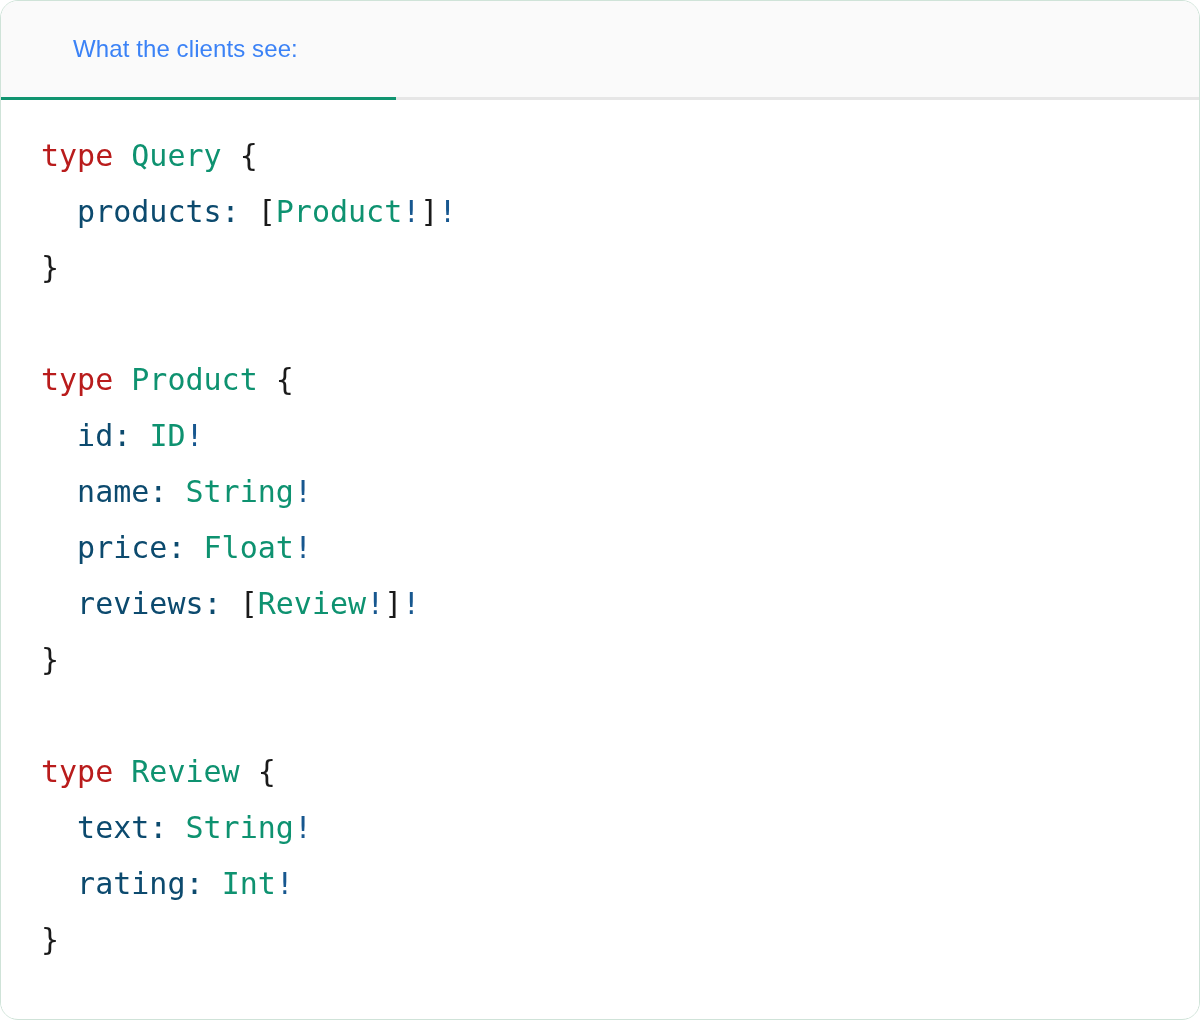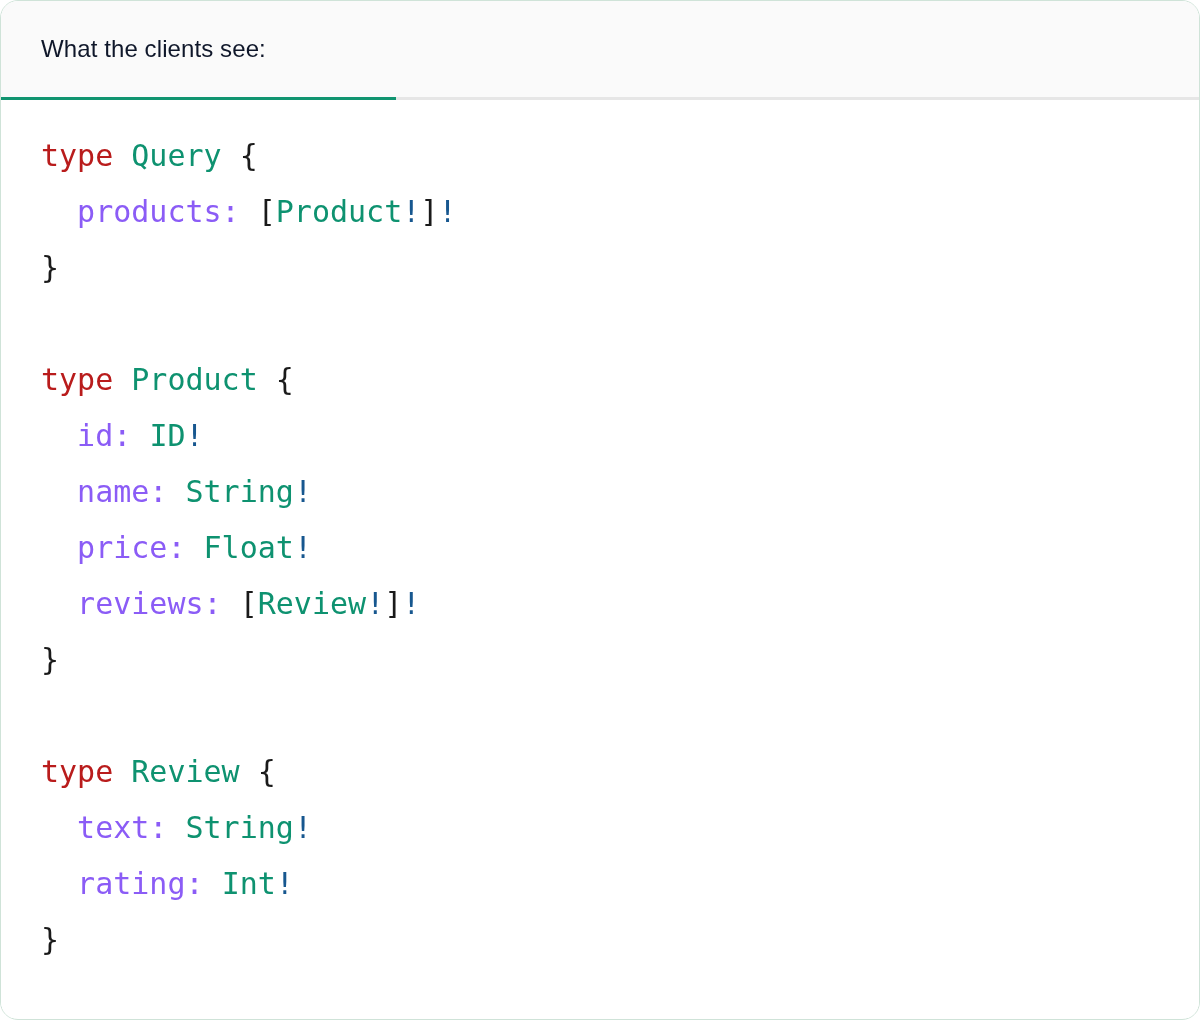--- a/index.html
+++ b/index.html
@@ -46,23 +46,24 @@
     border: none;
     border-bottom: 3px solid #109470;
     margin-bottom: -3px;
     min-width: 395px;
     cursor: pointer;
   }
   .tab-label {
     font-family: "Liberation Sans", sans-serif;
     font-size: 24px;
     font-weight: 400;
-    color: #0f172a;
+    color: #3b82f6;
     letter-spacing: 0.1px;
     white-space: nowrap;
+    margin-left: 32px;
   }
 
   
   .code-area {
     box-sizing: border-box;
     padding: 28px 0 0 0;
     background: #ffffff;
     height: 918px;
     overflow: hidden;
   }
@@ -80,21 +81,21 @@
     padding-left: 40px;
     white-space: pre;
   }
   .line.blank {
     height: 56px;
   }
 
   .tok-kw    { color: #b91c1c; }
   .tok-type  { color: #0e9270; }
   .tok-punct { color: #1a1a1a; }
-  .tok-field { color: #8b5cf6; }
+  .tok-field { color: #0c4a6e; }
   .tok-bang  { color: #17578f; }
 </style>
 </head>
 <body>
 
 <div class="panel">
 
   <div class="tabstrip">
     <div class="tab">
       <span class="tab-label">What the clients see:</span>

